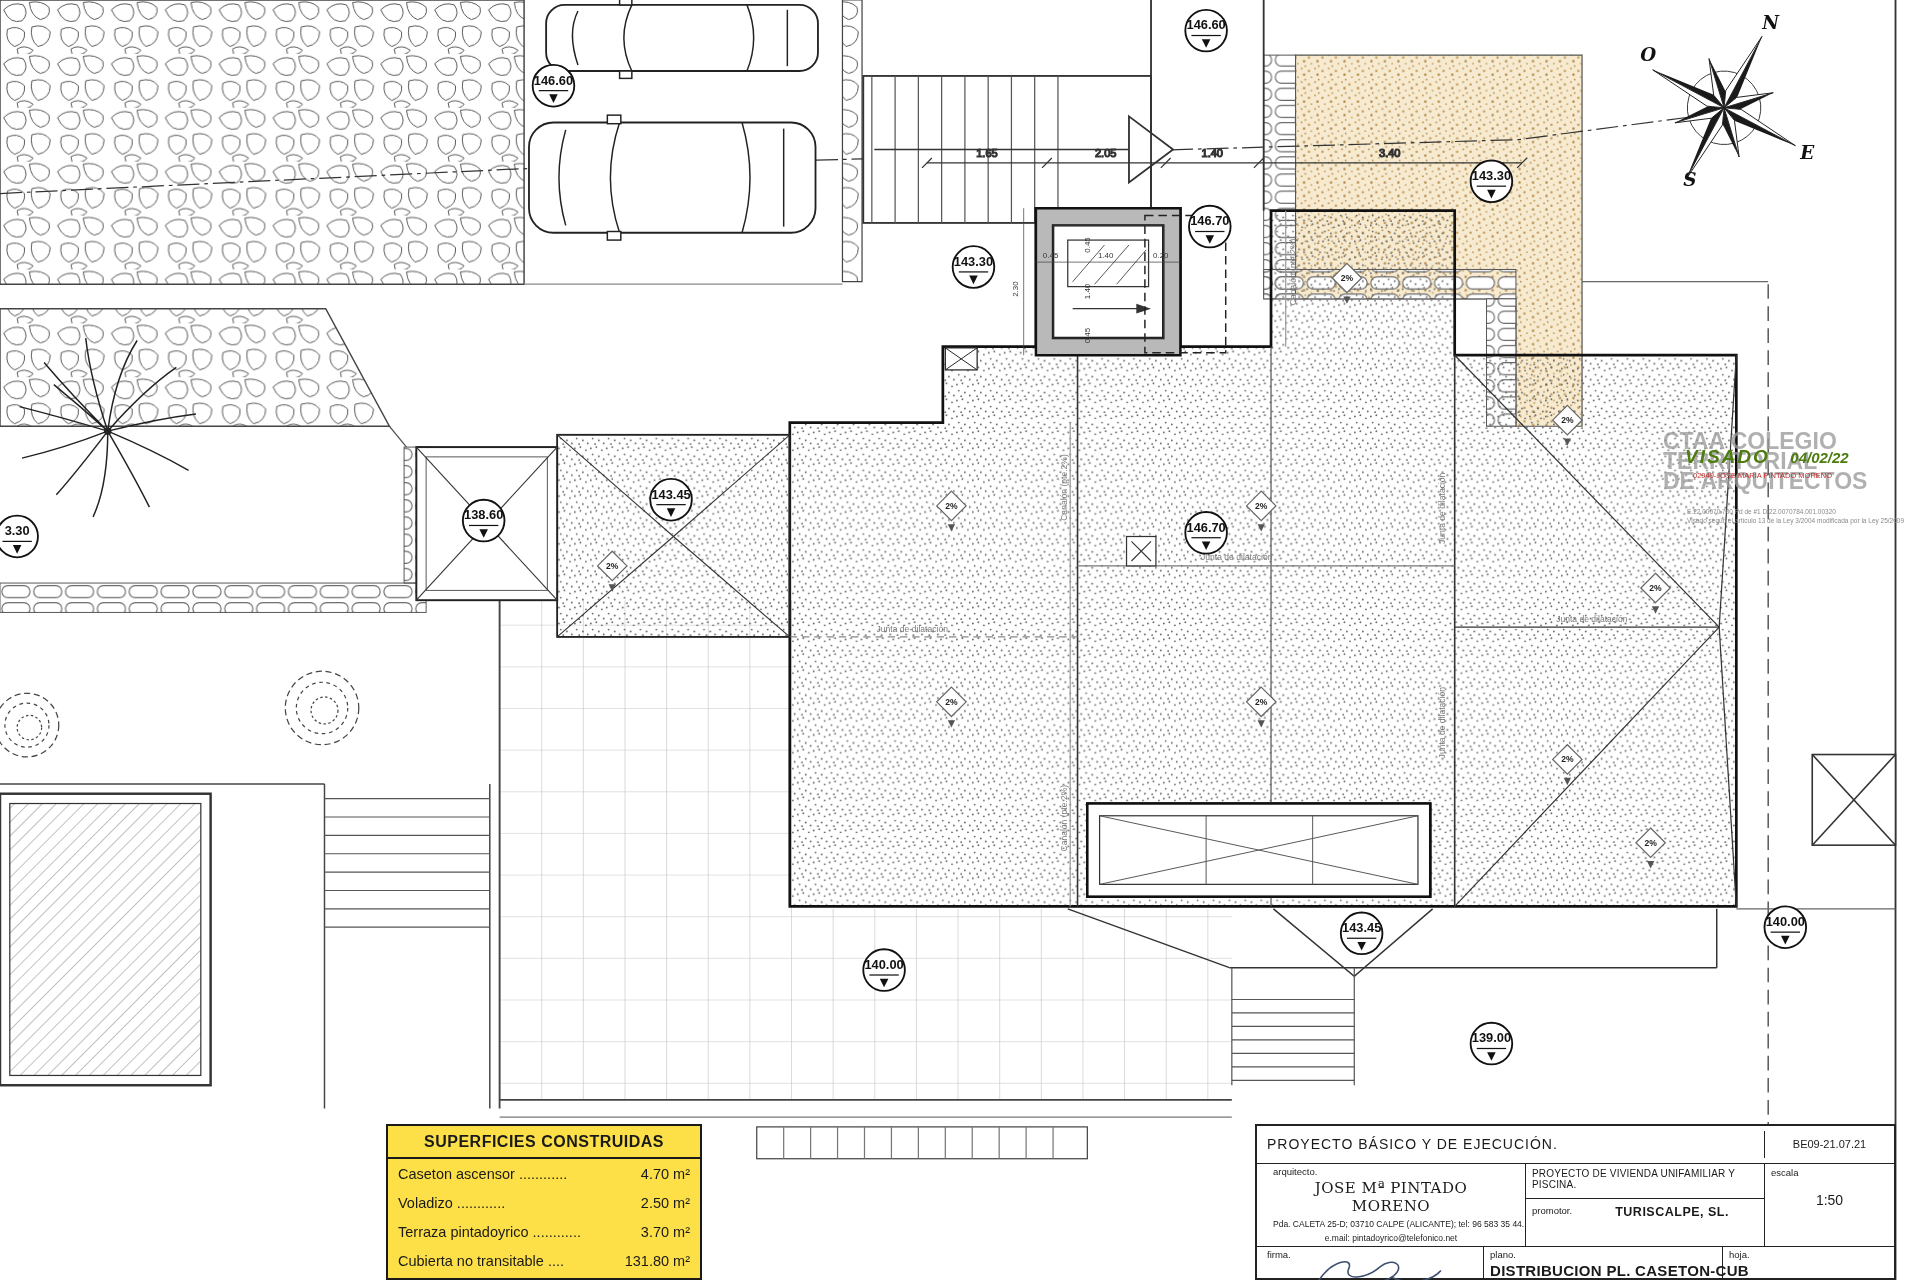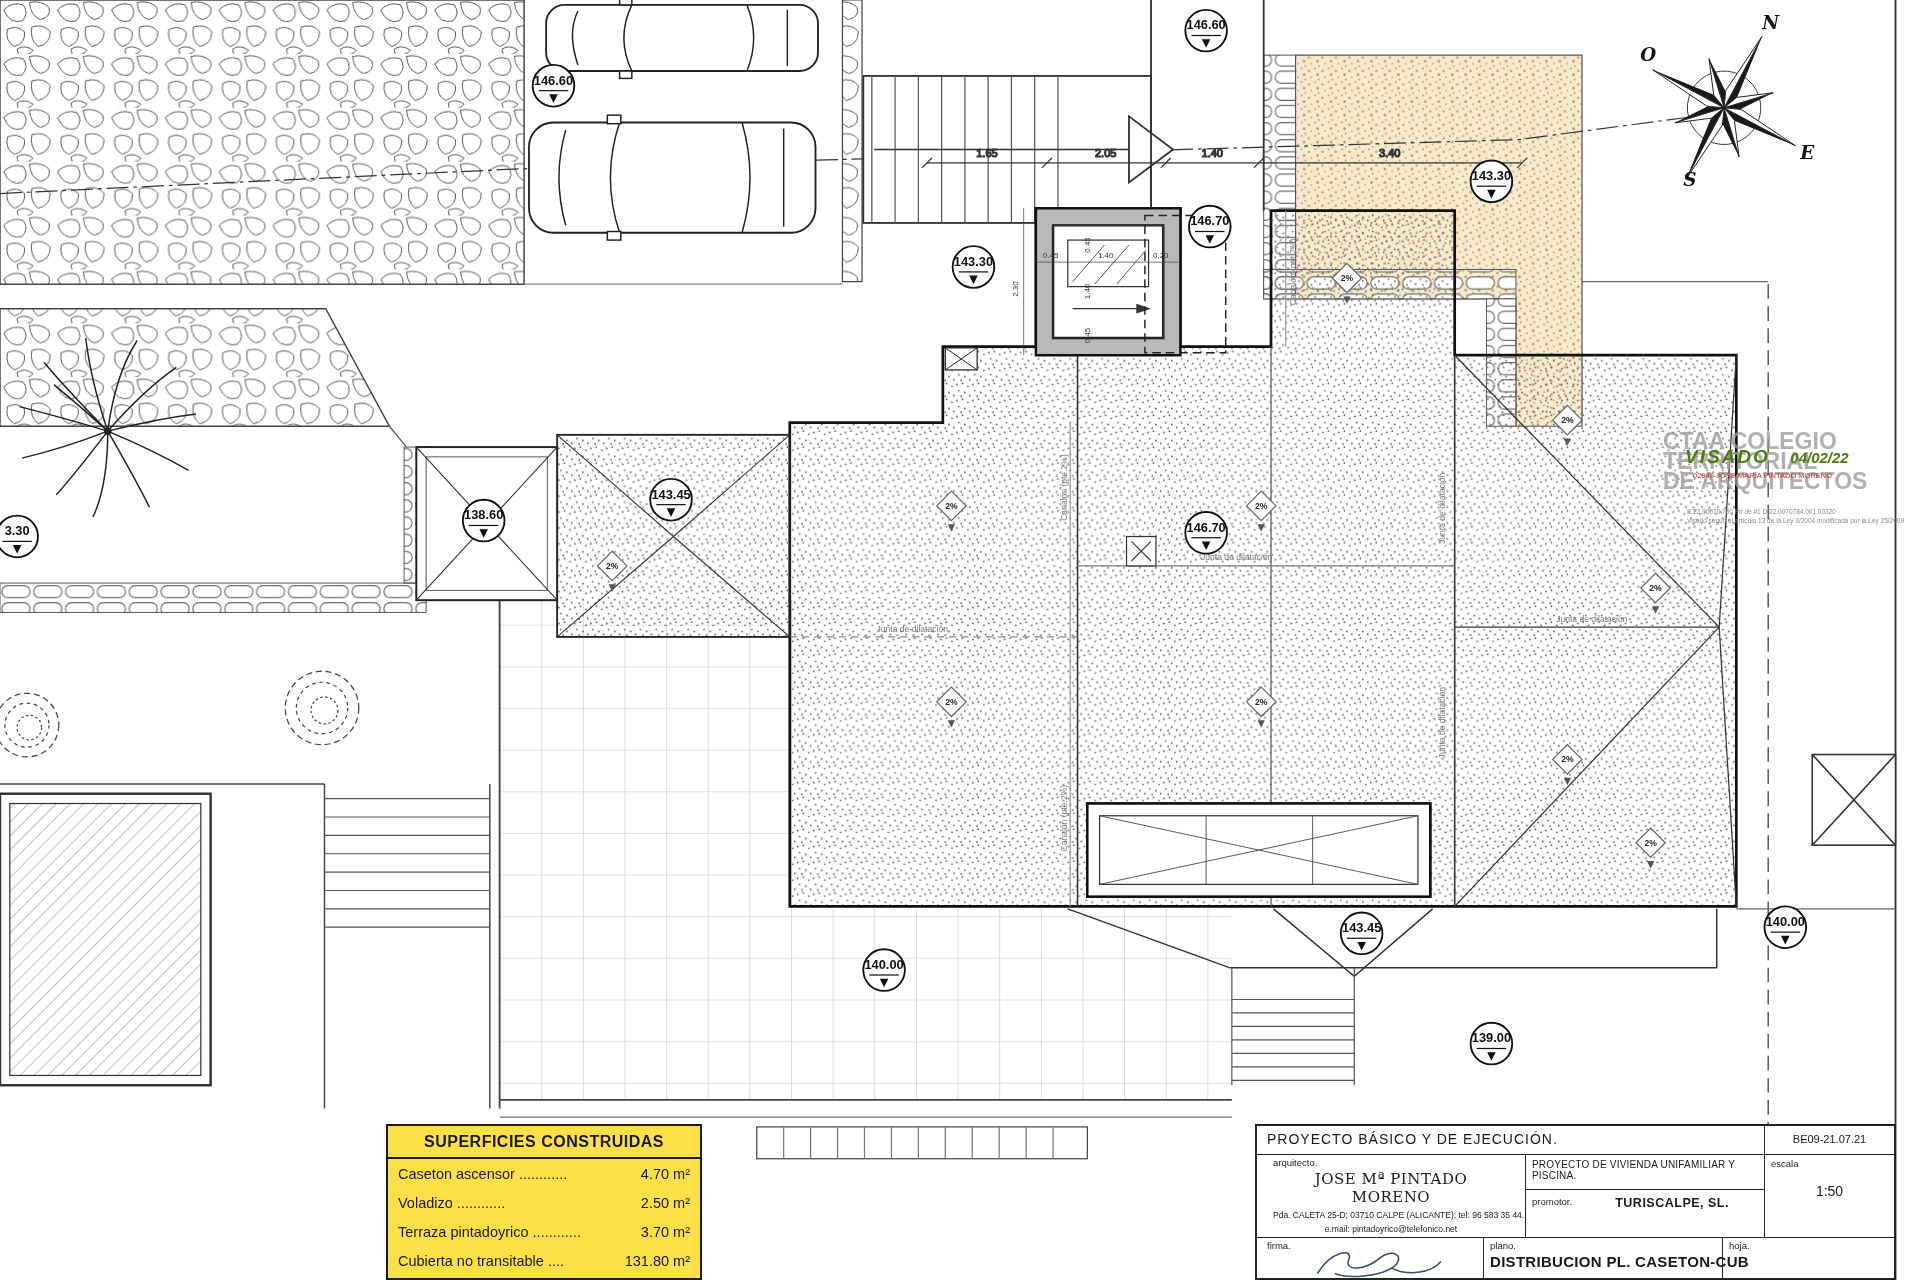--- a/index.html
+++ b/index.html
@@ -30,21 +30,21 @@
             border:2px solid #1a1a1a;box-sizing:border-box;z-index:5;}
   .surf-title{height:31px;line-height:31px;text-align:center;font-weight:700;font-size:16px;
               letter-spacing:.5px;border-bottom:2px solid #1a1a1a;}
   .surf-row{display:flex;justify-content:space-between;align-items:center;height:29px;
             padding:0 10px;font-size:14.5px;}
   .surf-val{white-space:nowrap;}
 
   
   .tblock{position:absolute;left:1255px;top:1124px;width:641px;height:156px;background:#fff;
           border:2px solid #222;box-sizing:border-box;z-index:5;font-size:10px;}
-  .tb-row1{display:flex;height:29px;border-bottom:1.5px solid #222;box-sizing:border-box;}
+  .tb-row1{display:flex;height:38px;border-bottom:1.5px solid #222;box-sizing:border-box;align-items:center;}
   .tb-projhead{width:508px;border-right:1.5px solid #222;box-sizing:border-box;
                font-size:14px;letter-spacing:1px;line-height:27px;padding-left:10px;}
   .tb-code{flex:1;font-size:11px;line-height:27px;text-align:center;}
   .tb-row2{display:flex;height:83px;border-bottom:1.5px solid #222;box-sizing:border-box;}
   .tb-col1{width:269px;border-right:1.5px solid #222;box-sizing:border-box;position:relative;padding:2px 16px;}
   .tb-col2{width:239px;border-right:1.5px solid #222;box-sizing:border-box;position:relative;}
   .tb-col3{flex:1;position:relative;text-align:center;}
   .tb-label{font-size:9.5px;color:#222;}
   .tb-name{font-family:"DejaVu Serif",serif;font-weight:400;font-size:15px;text-align:center;margin-top:2px;letter-spacing:.5px;}
   .tb-addr{font-size:8.5px;text-align:center;margin-top:4px;white-space:nowrap;}

